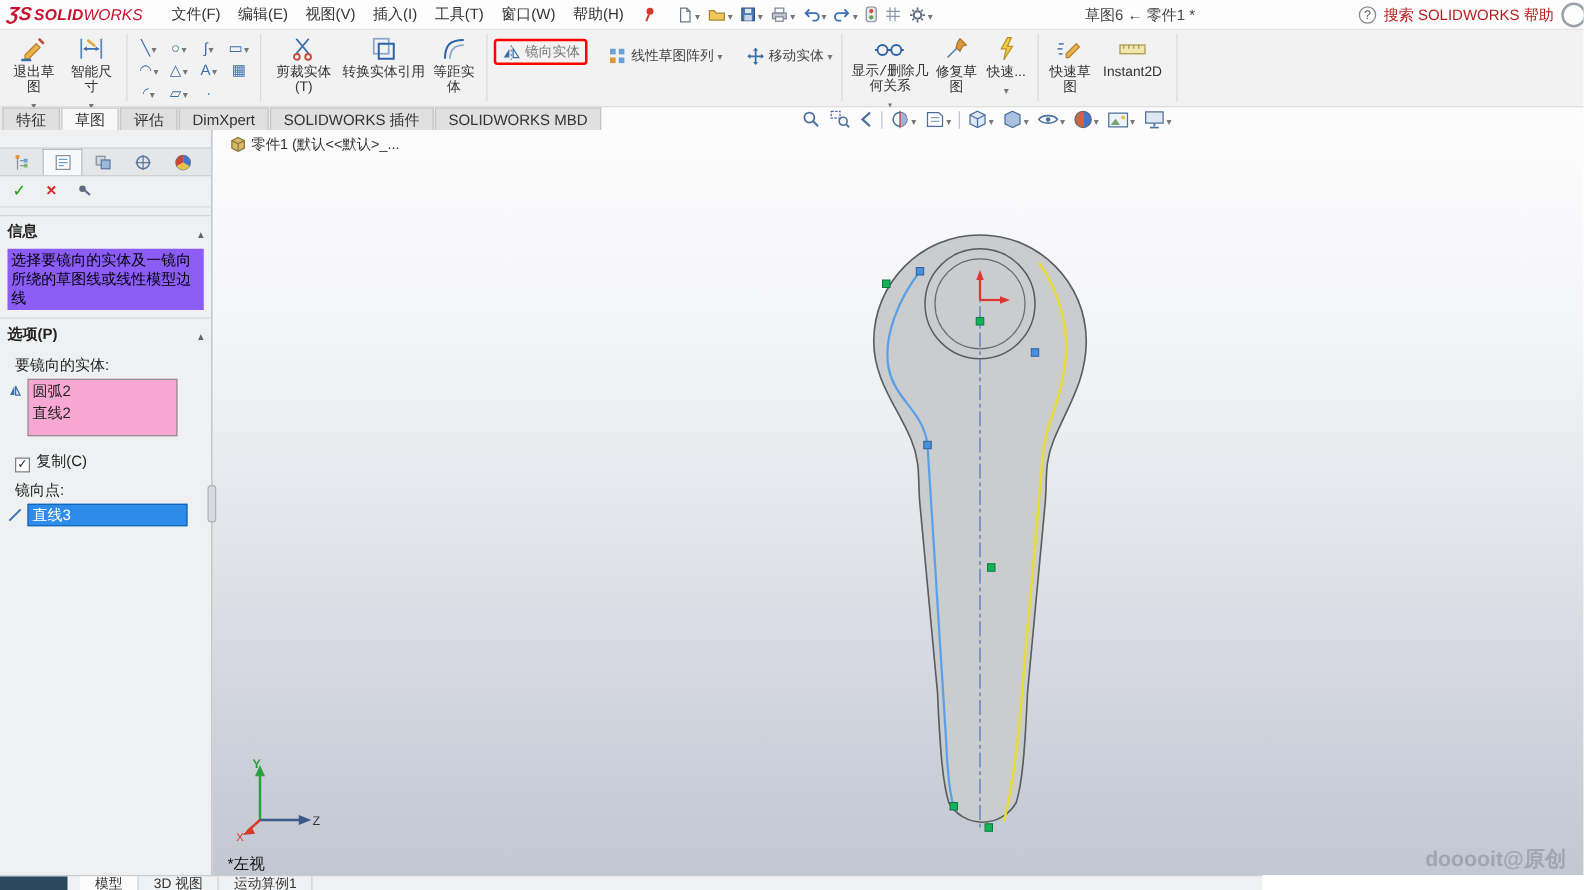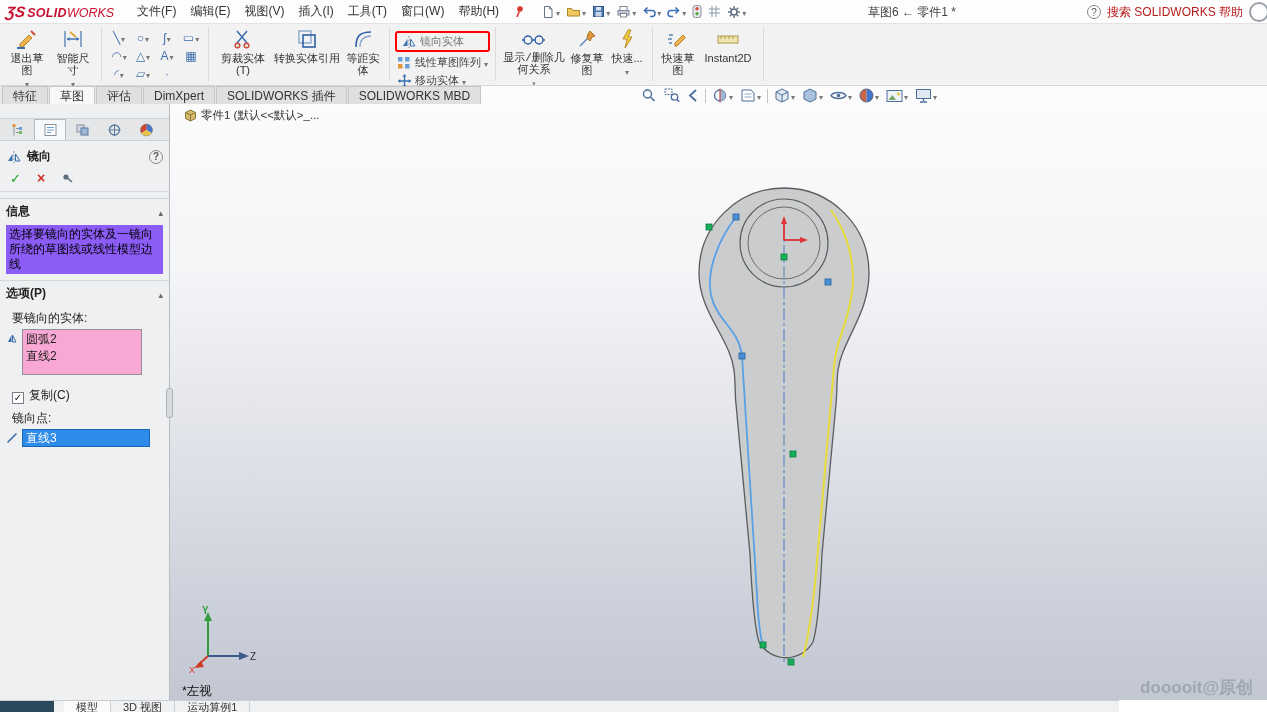--- a/index.html
+++ b/index.html
@@ -37,21 +37,21 @@
   .rlabel { font-size:11px; line-height:12px; text-align:center; color:#333; margin-top:1px; }
   .w46 { width:46px; } .w58 { width:58px; } .w70 { width:70px; } .w42 { width:42px; }
   .w66 { width:66px;font-family:Liberation Mono, monospace; } .w40 { width:40px; } .w60 { width:60px; }
   .sketchgrid { display:grid; grid-template-columns:repeat(4,24px); grid-auto-rows:18px; padding-top:3px; }
   .sgcell { display:flex; align-items:center; justify-content:center; gap:1px; }
   .sg { font-size:12px; line-height:1; color:#3f6fae; font-style:normal; }
   .sg-line::before{content:"╲";} .sg-circle::before{content:"○";} .sg-spline::before{content:"ʃ";}
   .sg-rect::before{content:"▭";} .sg-arc::before{content:"◠";} .sg-polygon::before{content:"△";}
   .sg-text::before{content:"A";} .sg-grid::before{content:"▦";} .sg-fillet::before{content:"◜";}
   .sg-plane::before{content:"▱";} .sg-point::before{content:"·";}
-  .vstack { display:flex; flex-direction:column; gap:3px; padding-top:5px; }
+  .vstack { display:flex; gap:15px; padding-top:5px;align-items:flex-end; }
   .rsmall { display:flex; align-items:center; gap:3px; font-size:11px; color:#444; padding:0 2px; white-space:nowrap; }
   .mirror-hl { border:2px solid #f00; border-radius:3px; padding:1px 4px; color:#777; }
 
   
   .tabstrip { position:absolute; left:0; top:86px; width:402px; height:18px; background:#e8e8e9;
               display:flex; align-items:flex-end; padding-left:2px; z-index:5; }
   .ctab { font-size:12px; line-height:14px; padding:2px 10px 1px; background:#e0e0e1; border:1px solid #c6c6c6;
           border-bottom:none; margin-right:1px; color:#333; white-space:nowrap; }
   .ctab.active { background:#f8f8f8;margin-top:17px; }
 
@@ -90,21 +90,21 @@
   .copyrow { display:flex; align-items:flex-end; gap:5px; margin:12px 0 0 12px; }
   .cbx { width:12px; height:12px; background:#fff; border:1px solid #7a7e84; display:flex; align-items:center;
          justify-content:center; font-size:10px; color:#222; line-height:1; }
   .cbx.checked::before { content:"✓"; }
   .selfield { width:128px; height:18px; background:#2d8bea; border:1px solid #1765b5; color:#fff; font-size:12px;
               display:flex; align-items:center; padding:0 3px; }
   .splitter { position:absolute; right:-4px; top:284px; width:7px; height:30px; background:#d7dade;
               border:1px solid #aeb2b8; border-radius:3px; z-index:7; }
 
   
-  .footer { position:absolute; left:0; top:700px; width:1119px; height:12px; background:#f0f1f2;
+  .footer { position:absolute; left:0; top:700px; width:1010px; height:12px; background:#f0f1f2;
             border-top:1px solid #c9cdd1; display:flex; align-items:stretch; overflow:hidden; z-index:8; }
   .darkblock { width:54px; background:#2b4a5e; }
   .btabs { display:flex; margin-left:10px; }
   .btab { font-size:11px; line-height:12px; padding:0 12px; border-right:1px solid #cdd0d3; color:#333;
           display:flex; align-items:flex-start; white-space:nowrap; }
   .btab.active { background:#fbfbfc; }
   svg { display:block; }
 </style>
 </head>
 <body>
@@ -573,32 +573,20 @@
       <span class="ttab">
         <svg width="15" height="14">
             <circle cx="7.5" cy="7" r="5.8" fill="#e8e8e8" stroke="#777"></circle>
             <path d="M7.5 1.2a5.8 5.8 0 0 1 5 8.7l-5-2.9z" fill="#4477cc"></path>
             <path d="M7.5 1.2a5.8 5.8 0 0 0-5 8.7l5-2.9z" fill="#cc4433"></path>
             <path d="M2.5 9.9a5.8 5.8 0 0 0 10 0l-5-2.9z" fill="#e8c34a"></path>
           </svg>
       </span>
     </div>
 
-    <div class="pm-title">
-      <span>
-        <svg width="16" height="14">
-            <path d="M8 1v12" stroke="#8a8f98" stroke-dasharray="2 1.5"></path>
-            <path d="M2 11L6.5 4v7z" fill="#3a6fae"></path>
-            <path d="M14 11L9.5 4v7z" fill="none" stroke="#3a6fae"></path>
-          </svg>
-      </span>
-      <span>镜向</span>
-      <span class="sp"></span>
-      <span class="q-circle"></span>
-    </div>
     <div class="pm-actions">
       <span class="chk-ico">✓</span>
       <span class="x-ico">×</span>
       <span>
         <svg width="13" height="12">
             <circle cx="5" cy="5" r="2.6" fill="#5b6b7d"></circle>
             <path d="M7 6.5l4 3.5" stroke="#5b6b7d" stroke-width="1.6"></path>
           </svg>
       </span>
     </div>

